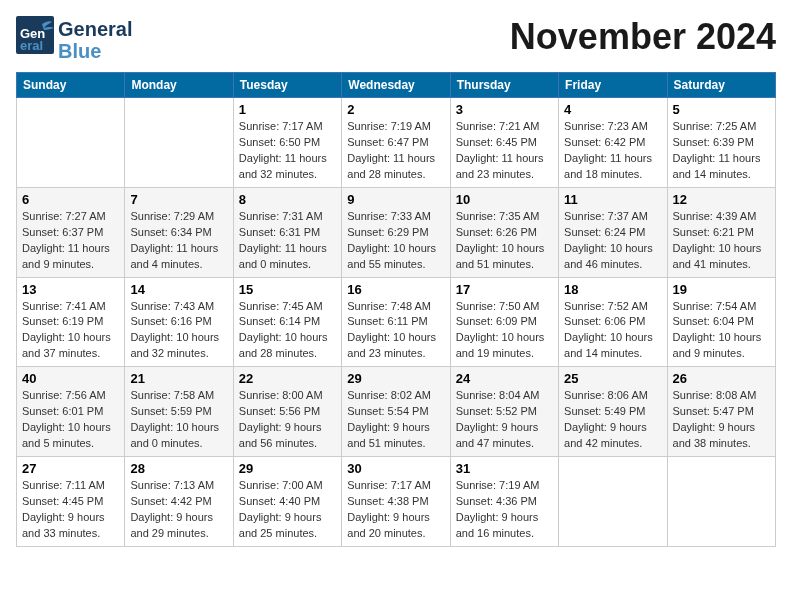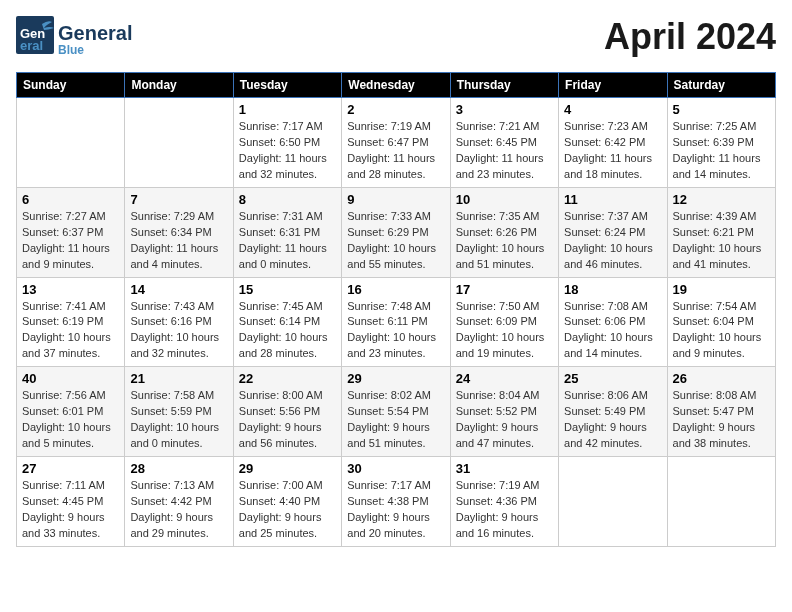--- a/index.html
+++ b/index.html
@@ -30,21 +30,21 @@
     .subtitle {
       font-size: 16px;
       color: #444;
     }
     table {
       width: 100%;
       border-collapse: collapse;
       font-size: 11px;
     }
     thead tr th {
-      background-color: #000000;
+      background-color: #0369a1;
       color: #fff;
       text-align: left;
       padding: 5px 6px;
       font-size: 12px;
       font-weight: bold;
       border: 1px solid #3b73b9;
     }
     tbody tr td {
       border: 1px solid #ccc;
       vertical-align: top;
@@ -78,26 +78,26 @@
         <svg width="38" height="38" viewBox="0 0 38 38">
           <rect x="0" y="0" width="38" height="38" fill="#1a3a5c" rx="2"></rect>
           <text x="4" y="22" font-size="13" font-weight="bold" fill="white" font-family="Arial">Gen</text>
           <text x="4" y="34" font-size="13" font-weight="bold" fill="#4a90c4" font-family="Arial">eral</text>
 
           <path d="M26 8 Q32 4 36 6 Q30 9 28 12 Q34 10 38 12 Q32 14 28 14 Z" fill="#4a90c4"></path>
         </svg>
       </div>
       <div>
         <div style="font-size:20px;font-weight:bold;color:#1a3a5c;line-height:1.1;">General</div>
-        <div style="font-size:12px;font-weight:bold;color:#4a90c4;line-height:1.1;">Blue</div>
+        <div style="font-size:20px;font-weight:bold;color:#4a90c4;line-height:1.1;">Blue</div>
       </div>
     </div>
   </div>
   <div class="title-block">
-    <div class="month-title">April 2024</div>
+    <div class="month-title">November 2024</div>
   </div>
 </div>
 
 <table>
   <thead>
     <tr id="header-row">
         <th>Sunday</th>
         <th>Monday</th>
         <th>Tuesday</th>
         <th>Wednesday</th>
@@ -211,21 +211,21 @@
 Daylight: 10 hours and 23 minutes.</div>
         </td>
         <td>
           <span class="day-num">17</span>
           <div class="day-info" style="white-space: pre-line;">Sunrise: 7:50 AM
 Sunset: 6:09 PM
 Daylight: 10 hours and 19 minutes.</div>
         </td>
         <td>
           <span class="day-num">18</span>
-          <div class="day-info" style="white-space: pre-line;">Sunrise: 7:08 AM
+          <div class="day-info" style="white-space: pre-line;">Sunrise: 7:52 AM
 Sunset: 6:06 PM
 Daylight: 10 hours and 14 minutes.</div>
         </td>
         <td>
           <span class="day-num">19</span>
           <div class="day-info" style="white-space: pre-line;">Sunrise: 7:54 AM
 Sunset: 6:04 PM
 Daylight: 10 hours and 9 minutes.</div>
         </td>
       </tr>

